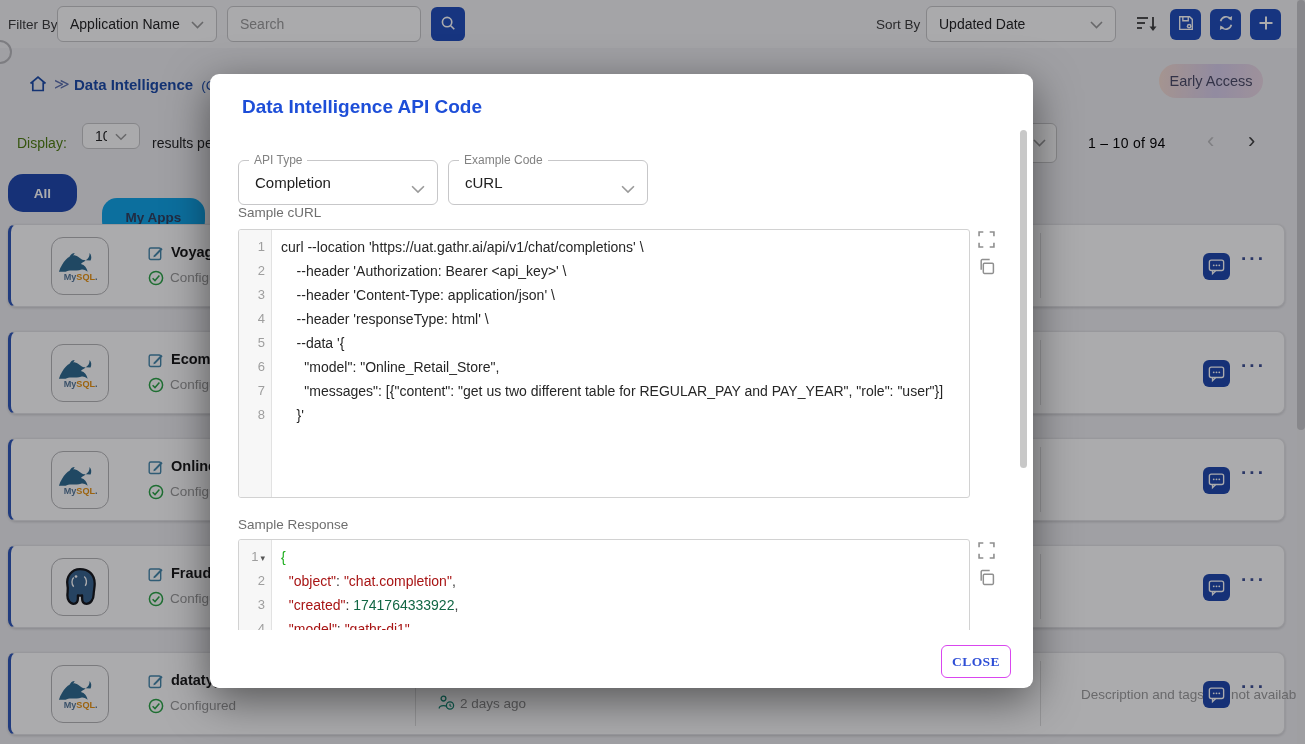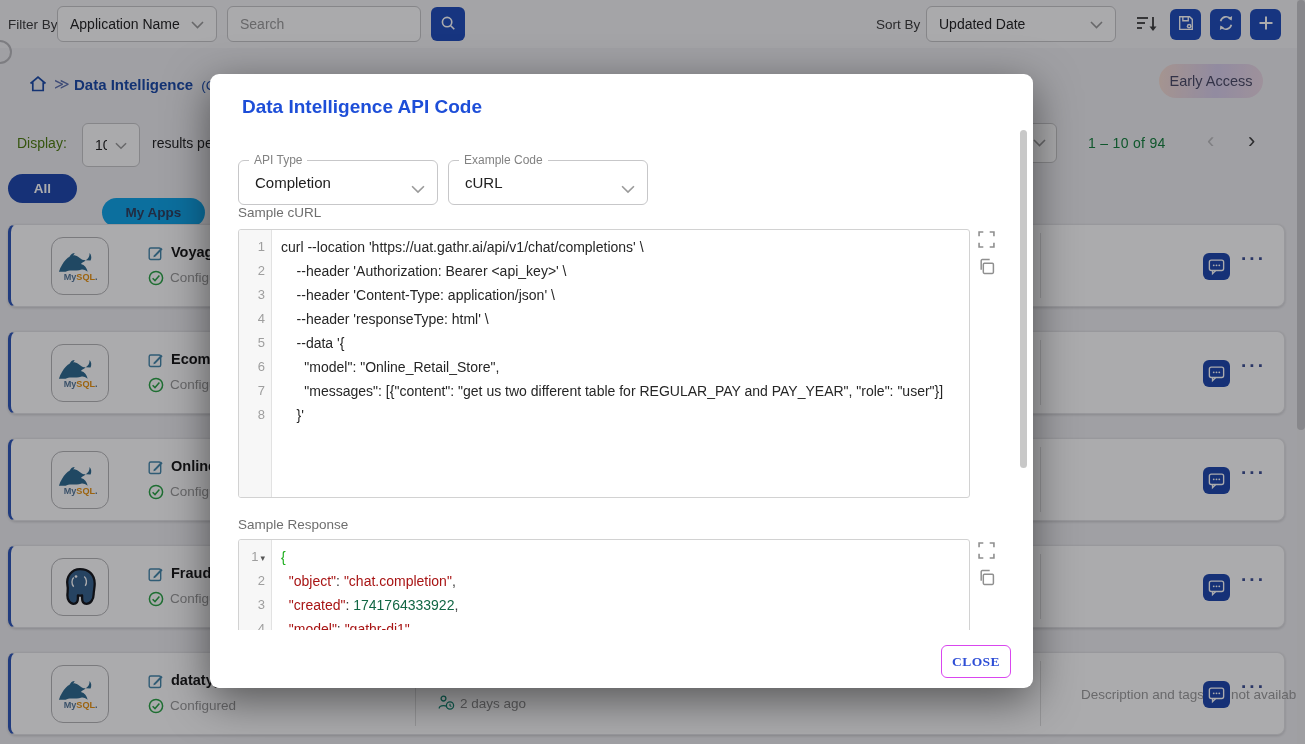--- a/index.html
+++ b/index.html
@@ -28,28 +28,28 @@
   .crumb-title { position:absolute; left:74px; top:76px; font-size:15px; color:#1a4aa8; font-weight:700; white-space:nowrap; }
   .crumb-title .suffix { font-weight:400; font-size:13.5px; }
   .early-badge { position:absolute; left:1159px; top:64px; width:104px; height:34px; border-radius:17px;
             background:linear-gradient(95deg,#f6ddd3 0%,#d9cfec 55%,#ecd9e4 100%);
             display:flex; align-items:center; justify-content:center;
             font-size:14.5px; color:#4a4a66; }
 
   
   .display-label { position:absolute; left:17px; top:135px; font-size:14px; color:#4d7c0f; }
   .results-suffix { position:absolute; left:152px; top:135px; font-size:14px; color:#222; white-space:nowrap; }
-  .pagination-text { position:absolute; left:1088px; top:135px; font-size:14px; color:#15803d; letter-spacing:.3px; }
+  .pagination-text { position:absolute; left:1088px; top:135px; font-size:14px; color:#000000; letter-spacing:.3px; }
   .page-chev { position:absolute; top:128px; font-size:22px; line-height:26px; cursor:pointer; }
   .hidden-select { position:absolute; left:980px; top:123px; width:77px; height:40px; background:#fdfdfd;
             border:1px solid #c7c7c9; border-radius:6px; }
   .hidden-select svg { position:absolute; right:10px; top:15px; }
 
   
-  .chip { position:absolute; top:174px; height:29px; border-radius:15px; display:flex; align-items:center;
+  .chip { position:absolute; top:174px; height:38px; border-radius:15px; display:flex; align-items:center;
           justify-content:center; font-size:13.5px; font-weight:700; cursor:pointer; }
   .chip.all { left:8px; width:69px; background:#1e47ad; color:#fff; }
   .chip.myapps { left:102px; width:103px; background:#0ea5e9; color:#2e3f5e;margin-top:24px; }
 
   
   .card { position:absolute; left:8px; width:1277px; height:83px; background:#ffffff; border:1px solid #e3e3e5;
           border-left:3px solid #2c55b8; border-radius:8px; box-shadow:0 1px 3px rgba(0,0,0,.16); }
   .logo-box { position:absolute; left:40px; top:12px; width:58px; height:58px; border:1px solid #b5b5b7;
           border-radius:12px; background:#fff; display:flex; align-items:center; justify-content:center; }
   .edit-ic { position:absolute; left:137px; top:20px; width:16px; height:16px; cursor:pointer; }
@@ -185,21 +185,21 @@
   <span class="crumb-sep">≫</span>
   <div class="crumb-title">
     <span>Data Intelligence</span>
     <span class="suffix">&nbsp;<span>(CDC)</span></span>
   </div>
   <div class="early-badge">
     <span>Early Access</span>
   </div>
 
   <span class="display-label">Display:</span>
-  <div class="select" style="left:82px; top:123px; width:58px; height:44px">
+  <div class="select" style="left:82px; top:123px; width:58px; height:26px">
     <span class="val">10</span>
     <span class="chev">
       <svg width="12" height="8" viewBox="0 0 13 8">
           <polyline points="1,1 6.5,6.5 12,1" fill="none" stroke="#9a9a9a" stroke-width="1.6"></polyline>
         </svg>
     </span>
   </div>
   <span class="results-suffix">results per page</span>
   <div class="hidden-select">
     <svg width="13" height="8" viewBox="0 0 13 8">

